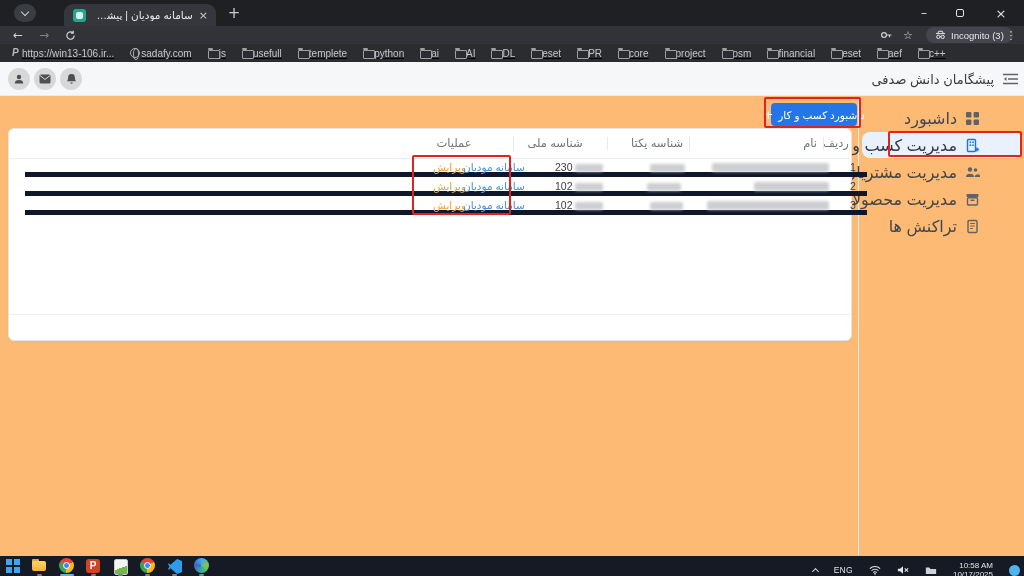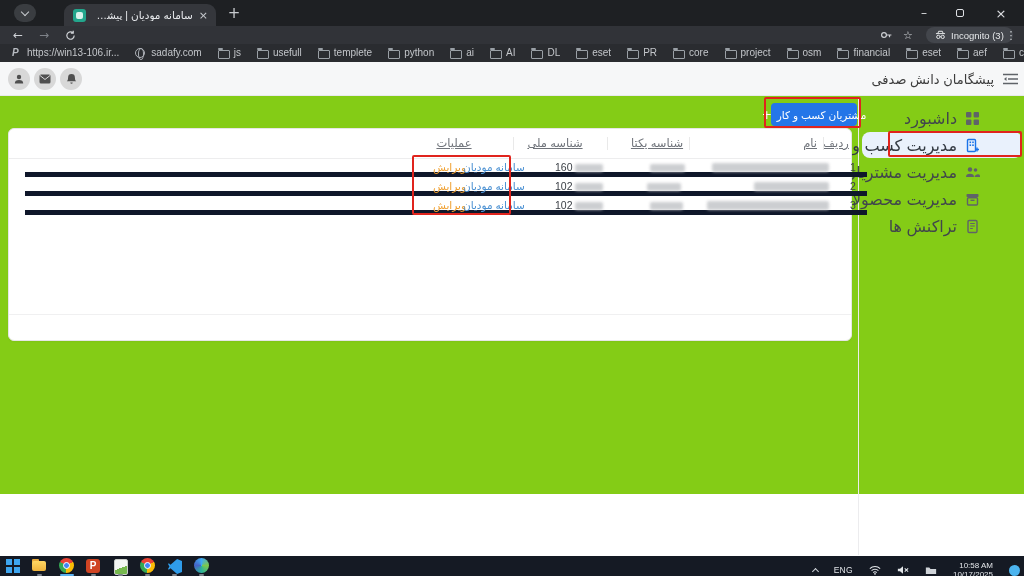--- a/index.html
+++ b/index.html
@@ -32,50 +32,50 @@
   .omnibox { position:absolute; left:90px; top:27px; width:764px; height:16px; border-radius:8px; background:#202225; display:flex; align-items:center; padding:0 8px; gap:7px; }
   .url-text { font-size:10.5px; color:#dfe3e8; letter-spacing:.2px; }
   .ob-right-ico { position:absolute; top:26px; height:18px; display:flex; align-items:center; justify-content:center; }
   .pm-key { left:876px; width:20px; }
   .bm-star { left:898px; width:20px; color:#cfd2d6; font-size:11px; }
   .incognito-chip { position:absolute; left:926px; top:27px; height:16px; border-radius:8px; background:#43464c; display:flex; align-items:center; gap:5px; padding:0 9px; }
   .incognito-chip .txt { font-size:9.5px; color:#e6e8ea; white-space:nowrap; }
   .menu-dots { left:1002px; width:18px; color:#cfd2d6; font-size:11px; letter-spacing:0; }
 
   .bookmarksbar { position:absolute; left:0; top:44px; width:1024px; height:18px; background:#2a2c30; display:flex; align-items:center; padding-left:10px; gap:15px; overflow:hidden; white-space:nowrap; }
-  .bm { display:flex; align-items:flex-start; gap:5px; flex:none; }
+  .bm { display:flex; align-items:flex-end; flex:none;text-decoration:underline; }
   .bm-label { font-size:10px; color:#c3c6ca; }
   .bm-ico { width:12px; height:12px; position:relative; flex:none; }
   .bm-ico[data-icon="folder-icon"]::before { content:""; position:absolute; top:3px; left:1px; width:10px; height:7px; border:1px solid #9aa0a6; border-radius:1px; }
   .bm-ico[data-icon="folder-icon"]::after { content:""; position:absolute; top:1px; left:1px; width:5px; height:2px; background:#9aa0a6; border-radius:1px; }
   .bm-ico[data-icon="globe-icon"]::before { content:""; position:absolute; inset:1px; border:1px solid #aeb2b8; border-radius:50%; }
   .bm-ico[data-icon="globe-icon"]::after { content:""; position:absolute; top:1px; left:4px; width:4px; height:10px; border:1px solid #aeb2b8; border-radius:50%; }
   .bm-ico[data-icon="letter-p-icon"]::before { content:"P"; position:absolute; left:2px; top:0; font-weight:bold; font-size:10px; color:#b8bcc2; }
 
   
-  .page { position:absolute; left:0; top:62px; width:1024px; height:432px; background:#84cc16; }
+  .page { position:absolute; left:0; top:62px; width:1024px; height:494px; background:#fdba74; }
   .page-header { position:absolute; left:0; top:0; width:1024px; height:34px; background:#f6f7f8; border-bottom:1px solid #e8eaec; }
   .hdr-circle { position:absolute; top:6px; width:22px; height:22px; border-radius:50%; background:#d8d8d8; display:flex; align-items:center; justify-content:center; }
   .brand-row { position:absolute; right:6px; top:0; height:34px; display:flex; align-items:center; gap:9px; }
   .brand-text { font-size:13px; color:#3c3c3c; direction:rtl; }
 
   .v-divider { position:absolute; left:858px; top:35px; width:1px; height:458px; background:#ececee; }
 
   .side-item { position:absolute; left:862px; width:160px; height:26px; display:flex; align-items:center; gap:8px; direction:rtl; padding-right:42px; border-radius:8px; }
   .side-item.active { background:#e9f1fc; }
   .side-label { font-size:16px; color:#41464c; white-space:nowrap; }
   .side-item.active .side-label { color:#333a42; }
   .side-ico { width:15px; height:15px; flex:none; }
 
   .add-btn { position:absolute; left:771px; top:41px; width:86px; height:23px; border-radius:4px; background:#2476e8; color:#fff; display:flex; align-items:center; justify-content:center; gap:5px; }
   .add-btn .plus { font-size:12px; line-height:1; }
   .add-btn .lbl { font-size:10.5px; direction:rtl; white-space:nowrap; }
 
   .card { position:absolute; left:8px; top:66px; width:844px; height:213px; background:#fff; border:1px solid #e6e6e6; border-radius:6px; box-shadow:0 1px 2px rgba(0,0,0,.04); }
-  .th { position:absolute; top:7px; font-size:11.5px; color:#6f737a; direction:rtl; text-align:center;text-decoration:underline; }
+  .th { position:absolute; top:7px; font-size:11.5px; color:#6f737a; direction:rtl; text-align:center; }
   .th-sep { position:absolute; top:8px; width:1px; height:13px; background:#e9e9e9; }
   .thead-line { position:absolute; left:0; top:29px; width:100%; height:1px; background:#ededee; }
   .trow { position:absolute; left:16px; width:100%; height:19px; border-bottom:5px solid #0f172a; }
   .cell { position:absolute; top:3px; font-size:10.5px; direction:rtl; white-space:nowrap; }
   .lnk-moadian { color:#4a90d2; }
   .lnk-edit { color:#f0a030; }
   .num { color:#3a3f45; direction:ltr; }
   .blur { position:absolute; background:#c4c6c9; border-radius:2px; filter:blur(1.5px); opacity:.85; }
   .tfoot-line { position:absolute; left:0; top:185px; width:100%; height:1px; background:#f0f0f1; }
 
@@ -298,39 +298,39 @@
     <div class="side-item" style="top:151px">
       <svg class="side-ico" viewBox="0 0 15 15">
           <rect x="3" y="1.5" width="9" height="12" rx="1.2" fill="none" stroke="#5f6368" stroke-width="1.4"></rect>
           <path d="M5.2 4.5h4.6M5.2 7h4.6M5.2 9.5h2.6" stroke="#5f6368" stroke-width="1.2"></path>
         </svg>
       <span class="side-label">تراکنش ها</span>
     </div>
 
     <div class="add-btn">
       <span class="plus glyph">+</span>
-      <span class="lbl">مشتریان کسب و کار</span>
+      <span class="lbl">داشبورد کسب و کار</span>
     </div>
 
     <div class="card">
       <div class="th" style="left:400px;width:90px">عملیات</div>
       <div class="th" style="left:508px;width:76px">شناسه ملی</div>
       <div class="th" style="left:610px;width:76px">شناسه یکتا</div>
       <div class="th" style="left:690px;width:118px;text-align:right">نام</div>
       <div class="th" style="left:812px;width:30px">ردیف</div>
       <div class="th-sep" style="left:504px"></div>
       <div class="th-sep" style="left:598px"></div>
       <div class="th-sep" style="left:680px"></div>
       <div class="th-sep" style="left:814px"></div>
       <div class="thead-line"></div>
 
       <div class="trow" style="top:29px">
         <span class="cell lnk-edit" style="left:408px">ویرایش</span>
         <span class="cell lnk-moadian" style="left:438px">سامانه مودیان</span>
-        <span class="cell num" style="left:530px">160</span>
+        <span class="cell num" style="left:530px">230</span>
         <span class="blur" style="left:550px;top:6px;width:28px;height:8px"></span>
         <span class="blur" style="left:625px;top:6px;width:35px;height:8px"></span>
         <span class="blur" style="left:687px;top:5px;width:117px;height:9px"></span>
         <span class="cell num" style="left:820px;width:16px;text-align:center">1</span>
       </div>
       <div class="trow" style="top:48px">
         <span class="cell lnk-edit" style="left:408px">ویرایش</span>
         <span class="cell lnk-moadian" style="left:438px">سامانه مودیان</span>
         <span class="cell num" style="left:530px">102</span>
         <span class="blur" style="left:550px;top:6px;width:28px;height:8px"></span>

